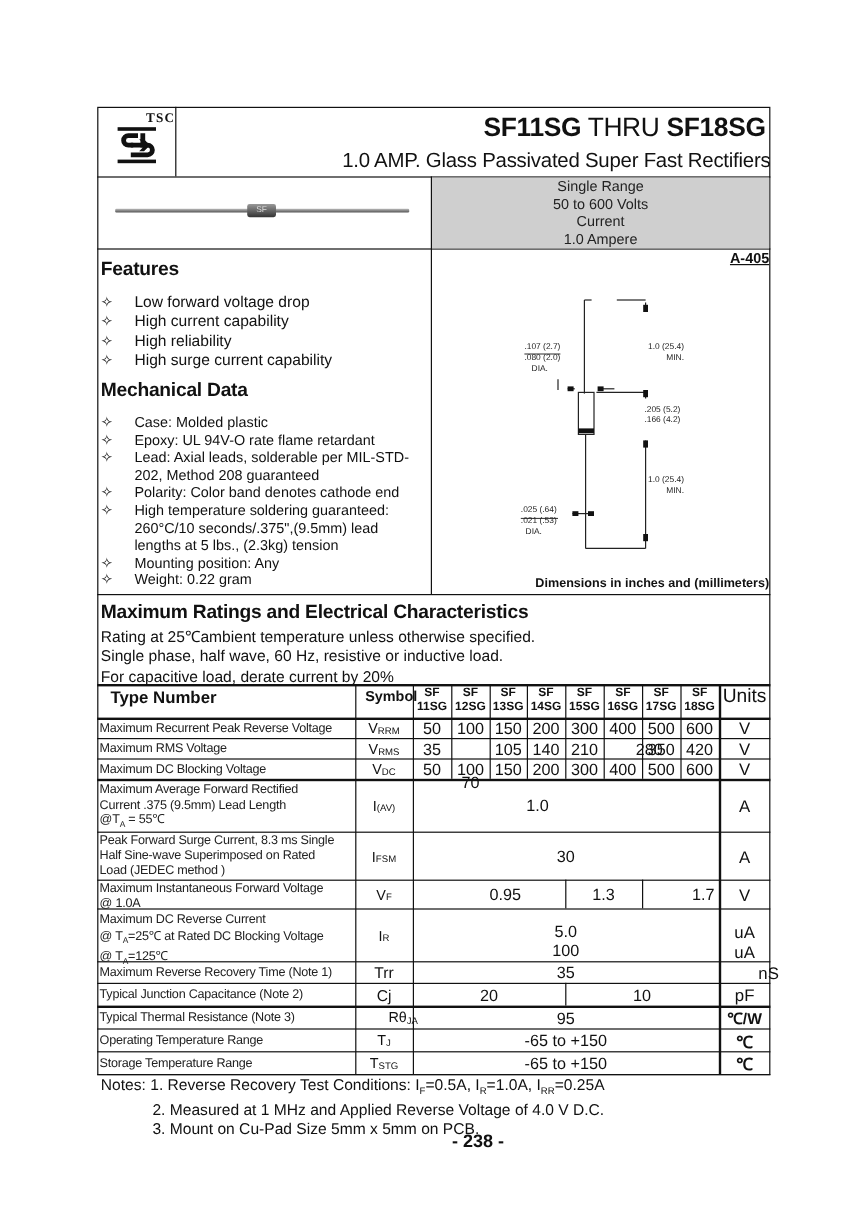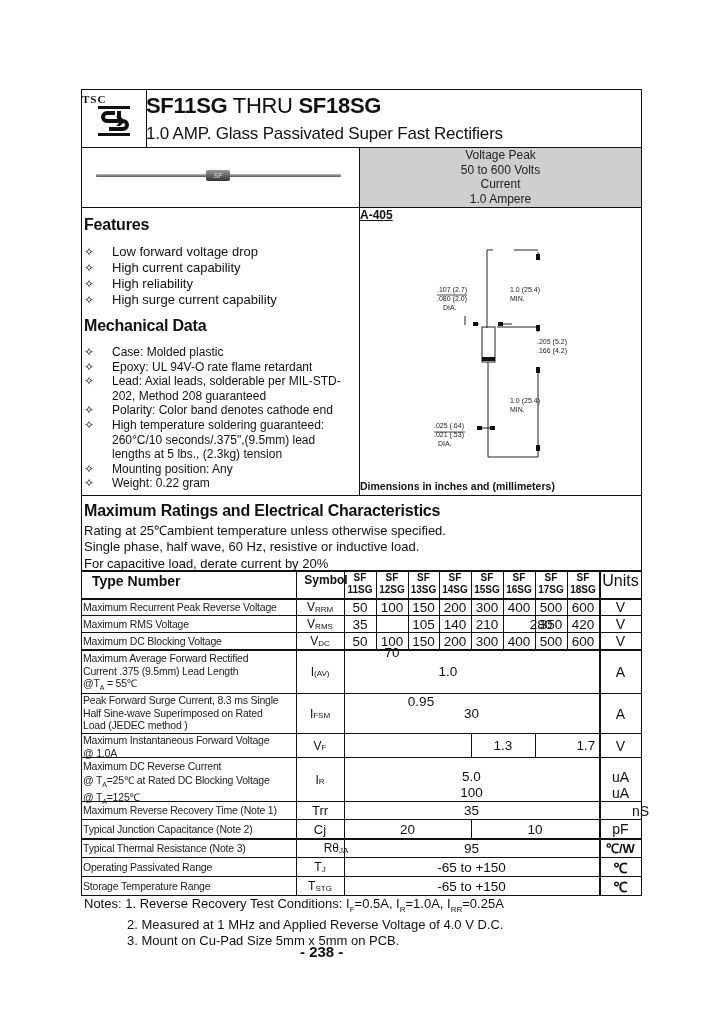--- a/index.html
+++ b/index.html
@@ -3,21 +3,21 @@
 <meta charset="utf-8">
 <style>
   html, body { margin:0; padding:0; background:#fff; }
   body { width:720px; height:1012px; position:relative; overflow:hidden;
          font-family:"Liberation Sans", sans-serif; color:#111; }
   .abs { position:absolute; }
   .box { position:absolute; border:1px solid #111; box-sizing:border-box; }
   .hline { position:absolute; height:0; border-top:1px solid #111; }
   .vline { position:absolute; width:0; border-left:1px solid #111; }
   .thick { border-width:2px !important; }
-  .center { text-align:left; }
+  .center { text-align:right; }
   .title { font-size:22px; font-weight:bold; letter-spacing:-0.3px; }
   .title .thin { font-weight:normal; }
   .subtitle { font-size:17px; letter-spacing:-0.2px; }
   .spec-box { background:#cfcfcf; font-size:12px; line-height:14.5px; text-align:center; color:#222; }
   .h2 { font-size:16px; font-weight:bold; letter-spacing:-0.2px; }
   .list { font-size:13px; line-height:16px; }
   .list2 { font-size:12px; line-height:14.6px; }
   .bullet { position:absolute; left:0; font-size:12px; }
   .lbl { font-size:10.5px; line-height:12.5px; color:#222; letter-spacing:-0.2px; }
   .sym { font-size:12px; text-align:center; }
@@ -56,21 +56,21 @@
 
 <div class="hline" style="left:81px;top:207px;width:561px;"></div>
 <div class="vline" style="left:359px;top:147px;height:348px;"></div>
 
 <div class="abs" style="left:96px;top:170px;width:245px;height:12px;">
   <div style="position:absolute;left:0;top:4px;width:245px;height:3px;background:linear-gradient(#bbb,#555);border-radius:1px;"></div>
   <div style="position:absolute;left:110px;top:0;width:24px;height:11px;background:linear-gradient(#999,#333);border-radius:2px;color:#ddd;font-size:7px;text-align:center;line-height:11px;">SF</div>
 </div>
 
 <div class="abs spec-box" style="left:360px;top:148px;width:281px;height:59px;padding-top:0px;">
-  <div>Voltage Peak</div>
+  <div>Single Range</div>
   <div>50 to 600 Volts</div>
   <div>Current</div>
   <div>1.0 Ampere</div>
 </div>
 
 <div class="abs h2" style="left:84px;top:216px;">Features</div>
 <div class="abs list" style="left:84px;top:244px;width:270px;">
   <div style="position:relative;padding-left:28px;height:16px;"><span class="bullet">✧</span><span>Low forward voltage drop</span></div>
   <div style="position:relative;padding-left:28px;height:16px;"><span class="bullet">✧</span><span>High current capability</span></div>
   <div style="position:relative;padding-left:28px;height:16px;"><span class="bullet">✧</span><span>High reliability</span></div>
@@ -299,21 +299,21 @@
 
   <div>
     <div class="abs lbl" style="left:83px;top:734px;width:212px;">
       <div>Maximum Instantaneous Forward Voltage</div>
       <div>@ 1.0A</div>
     </div>
     <div class="cell c sym" style="left:296px;top:734px;width:48px;height:23px;">
         <span>V</span>
         <sub>F</sub>
       </div>
-    <div class="cell c val" style="left:344px;top:690px;width:127px;height:23px;padding-left:27px;">0.95</div>
+    <div class="cell c val" style="left:344px;top:734px;width:127px;height:23px;padding-left:27px;">0.95</div>
     <div class="cell c val" style="left:471px;top:734px;width:64px;height:23px;">1.3</div>
     <div class="cell c val" style="left:535px;top:734px;width:64px;height:23px;margin-left:19px;">1.7</div>
     <div class="cell c unit" style="left:599px;top:734px;width:43px;height:23px;">V</div>
   </div>
 
   <div>
     <div class="abs lbl" style="left:83px;top:760px;width:212px;line-height:13.5px;">
       <div>Maximum DC Reverse Current</div>
       <div><span>@ T</span><sub style="font-size:7px;">A</sub><span>=25℃  at Rated DC Blocking Voltage</span></div>
       <div><span>@ T</span><sub style="font-size:7px;">A</sub><span>=125℃</span></div>
@@ -351,21 +351,21 @@
     <div class="cell lbl" style="left:83px;top:839px;height:18px;">Typical Thermal Resistance (Note 3)</div>
     <div class="cell c sym" style="left:296px;top:839px;width:48px;height:18px;padding-left:32px;">
         <span>Rθ</span>
         <sub>JA</sub>
       </div>
     <div class="cell c val" style="left:344px;top:839px;width:255px;height:18px;">95</div>
     <div class="cell c unit" style="left:599px;top:839px;width:43px;height:18px;font-weight:bold;font-size:13px;">℃/W</div>
   </div>
 
   <div>
-    <div class="cell lbl" style="left:83px;top:858px;height:18px;">Operating Passivated Range</div>
+    <div class="cell lbl" style="left:83px;top:858px;height:18px;">Operating Temperature Range</div>
     <div class="cell c sym" style="left:296px;top:858px;width:48px;height:18px;">
         <span>T</span>
         <sub>J</sub>
       </div>
     <div class="cell c val" style="left:344px;top:858px;width:255px;height:18px;">-65 to +150</div>
     <div class="cell c unit" style="left:599px;top:858px;width:43px;height:18px;font-weight:bold;">℃</div>
   </div>
 
   <div>
     <div class="cell lbl" style="left:83px;top:877px;height:18px;">Storage Temperature Range</div>

